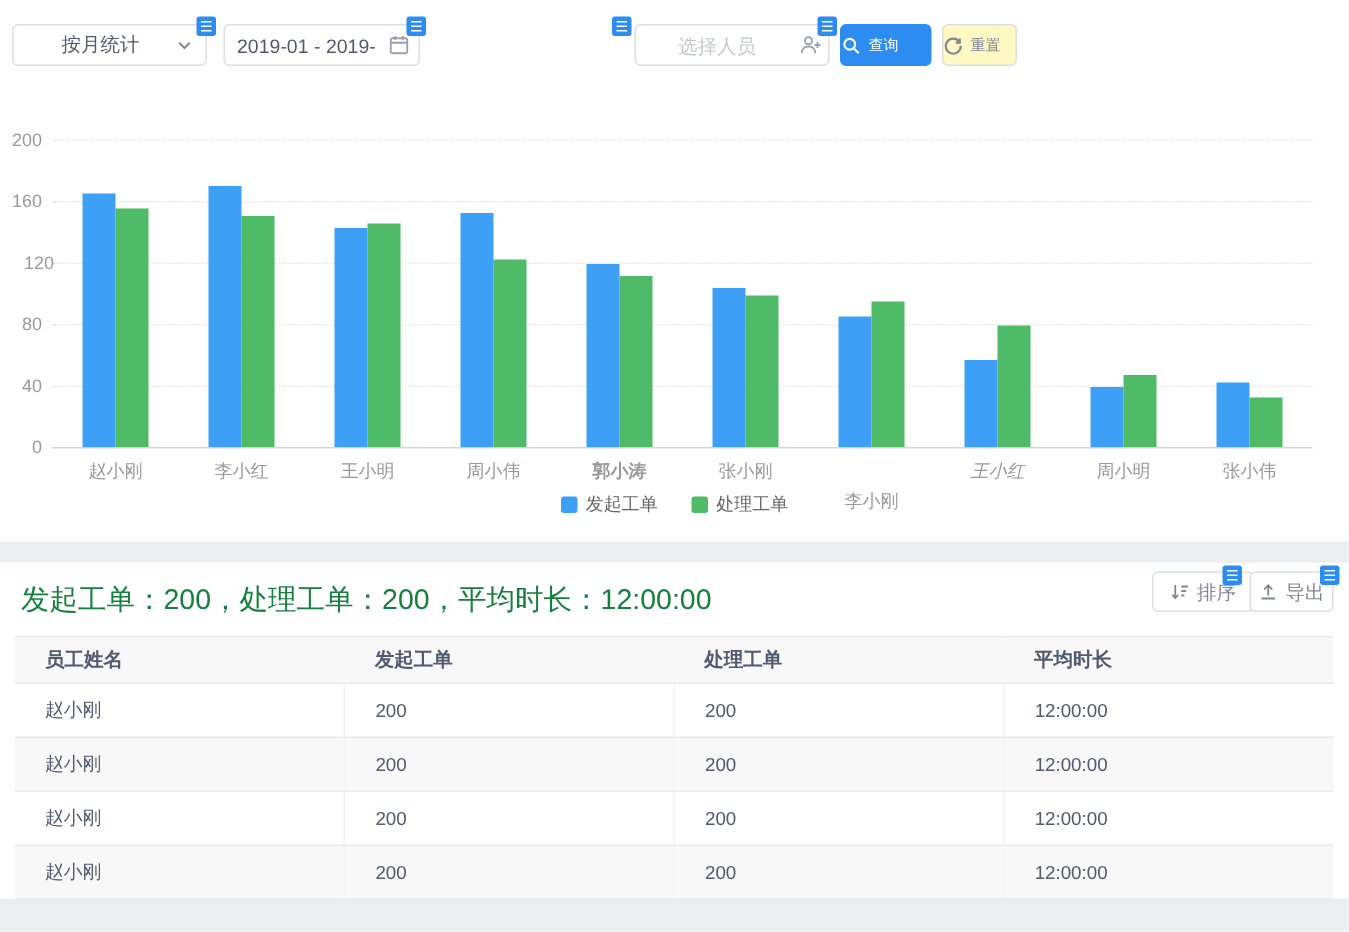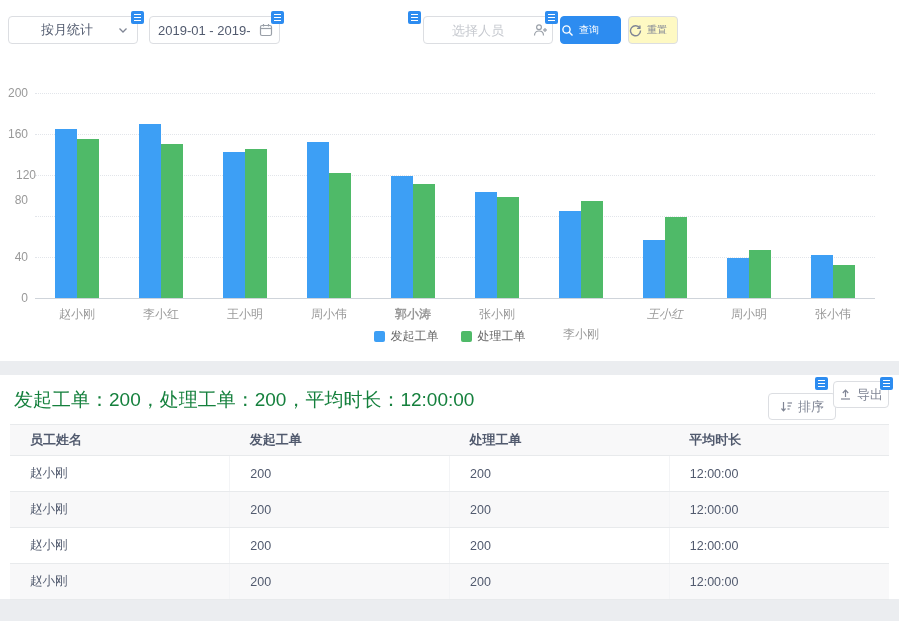--- a/index.html
+++ b/index.html
@@ -62,21 +62,21 @@
   .legend-swatch { width:11px; height:11px; border-radius:2px; display:inline-block; }
 
   
   .summary { position:absolute; left:14px; top:12px; font-size:19px; color:#15803d; }
   .btn-small {
     position:absolute; top:6px; height:27px; background:#fff;
     border:1px solid #dcdee2; border-radius:4px; color:#808695;
     display:flex; align-items:center; justify-content:center; gap:5px;
     font-size:13px; cursor:pointer;
   }
-  .btn-sort { left:768px; width:68px;margin-top:12px; }
+  .btn-sort { left:768px; width:68px; }
   .btn-export { left:833px; width:56px; }
 
   table.data {
     position:absolute; left:10px; top:49px; width:879px;
     border-collapse:collapse; table-layout:fixed; font-size:13px;
   }
   table.data th {
     background:#f8f8f9; color:#515a6e; font-weight:700; text-align:left;
     height:31px; padding:0 0 0 20px; border-bottom:1px solid #e8eaec;
     border-top:1px solid #e8eaec; font-size:13px;
@@ -149,21 +149,21 @@
   <span class="badge" style="left:131px; top:11px;"></span>
   <span class="badge" style="left:271px; top:11px;"></span>
   <span class="badge" style="left:408px; top:11px;"></span>
   <span class="badge" style="left:545px; top:11px;"></span>
 
   <div class="chart-area" id="chart">
       <div class="ytick" style="left: 0px; top: 291px;">0</div>
       <div class="gridline" style="left: 35px; width: 840px; top: 257px;"></div>
       <div class="ytick" style="left: 0px; top: 250px; text-align: right;">40</div>
       <div class="gridline" style="left: 35px; width: 840px; top: 216px;"></div>
-      <div class="ytick" style="left: 0px; top: 193px;">80</div>
+      <div class="ytick" style="left: 0px; top: 209px;">80</div>
       <div class="gridline" style="left: 35px; width: 840px; top: 175px;"></div>
       <div class="ytick" style="left: 0px; top: 168px; padding-left: 16px;">120</div>
       <div class="gridline" style="left: 35px; width: 840px; top: 134px;"></div>
       <div class="ytick" style="left: 0px; top: 127px;">160</div>
       <div class="gridline" style="left: 35px; width: 840px; top: 93px;"></div>
       <div class="ytick" style="left: 0px; top: 86px;">200</div>
       <div class="axis-line" style="left: 35px; width: 840px; top: 298px;"></div>
       <div class="bar" style="left: 55px; top: 128.875px; width: 22px; height: 169.125px; background: rgb(61, 159, 245);"></div>
       <div class="bar" style="left: 77px; top: 139.125px; width: 22px; height: 158.875px; background: rgb(79, 186, 104);"></div>
       <div class="xlabel" style="left: 35px; top: 306px; width: 84px;">赵小刚</div>

